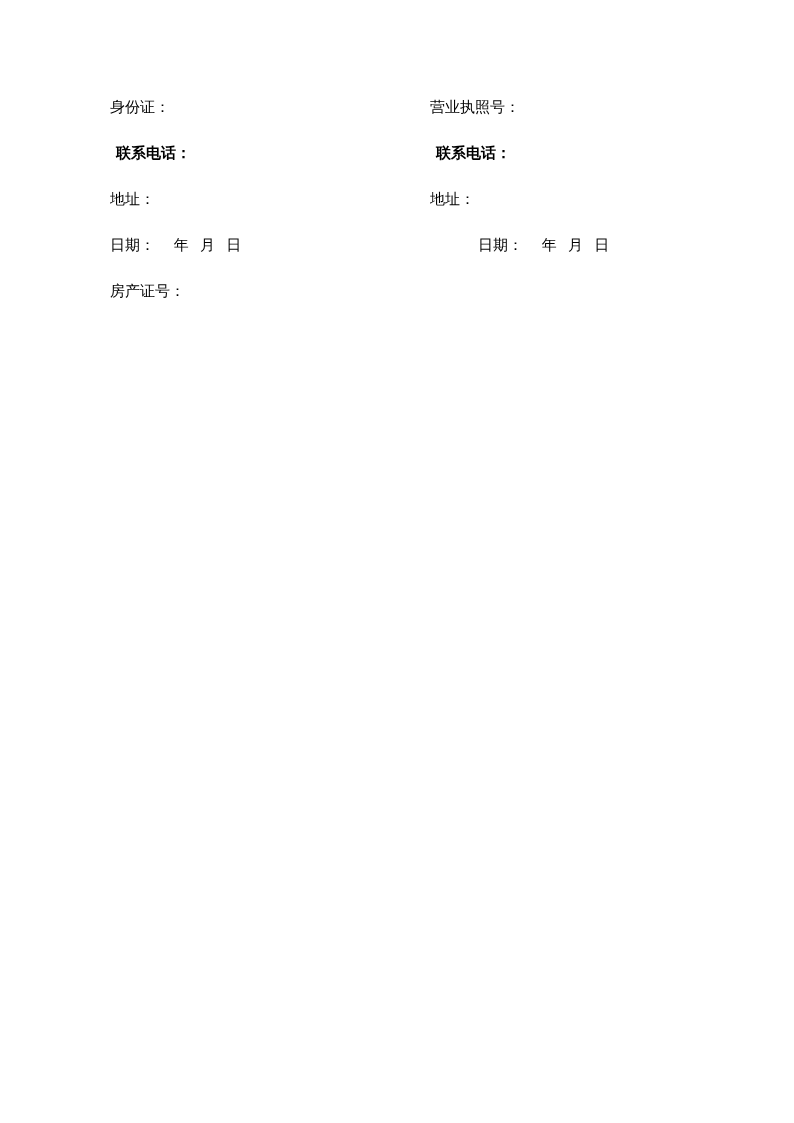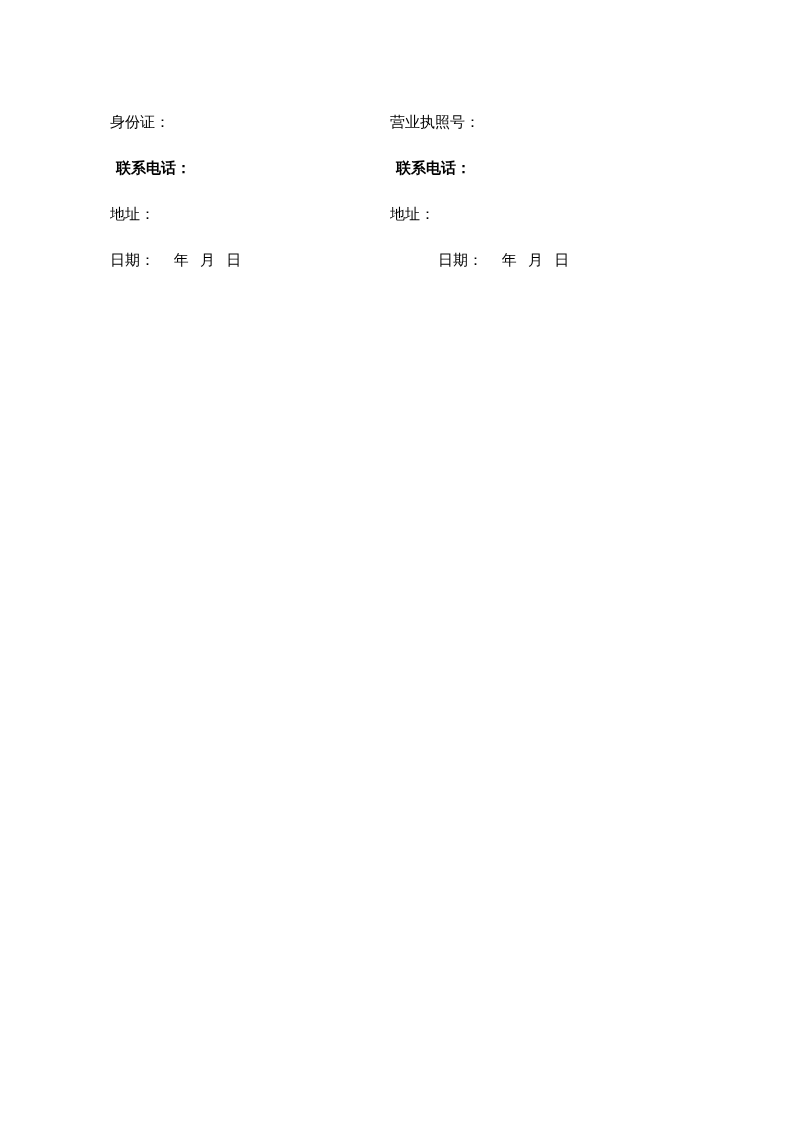--- a/index.html
+++ b/index.html
@@ -7,34 +7,35 @@
       width: 794px;
       height: 1123px;
       background: #ffffff;
       font-family: "SimSun", "宋体", serif;
       font-size: 15px;
       color: #000;
       position: relative;
     }
     .page {
       position: absolute;
-      top: 112px;
+      top: 97px;
       left: 110px;
       width: 580px;
     }
     .row {
       display: flex;
       margin-bottom: 25px;
       line-height: 1.4;
     }
     .col-left {
       width: 280px;
     }
     .col-right {
       flex: 1;
+      margin-left: 40px;
     }
     .date-right {
       padding-left: 48px;
     }
     .indent {
       padding-left: 6px;
       font-weight: bold;
     }
   </style>
 </head>
@@ -71,14 +72,19 @@
 
   <div class="row">
     <div class="col-left">
       <span>日期：</span><span>&nbsp;&nbsp;&nbsp;&nbsp;&nbsp;</span><span>年</span><span>&nbsp;&nbsp;&nbsp;</span><span>月</span><span>&nbsp;&nbsp;&nbsp;</span><span>日</span>
     </div>
     <div class="col-right date-right">
       <span>日期：</span><span>&nbsp;&nbsp;&nbsp;&nbsp;&nbsp;</span><span>年</span><span>&nbsp;&nbsp;&nbsp;</span><span>月</span><span>&nbsp;&nbsp;&nbsp;</span><span>日</span>
     </div>
   </div>
 
+  <div class="row">
+    <div class="col-left">
+      <span>房产证号：</span>
+    </div>
+  </div>
 
 </div>
 
 </body></html>

